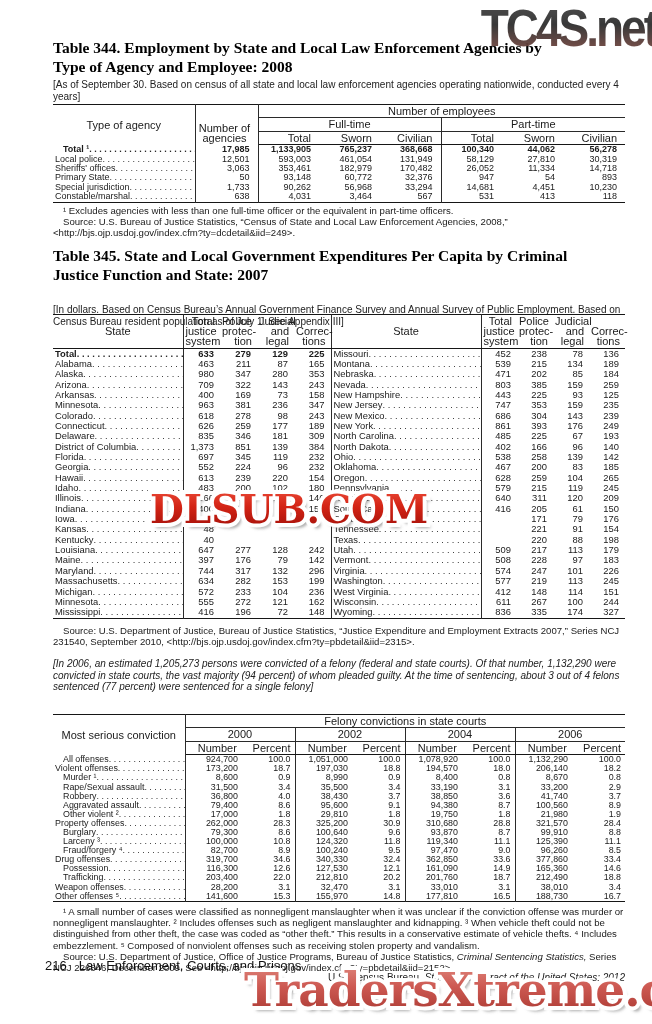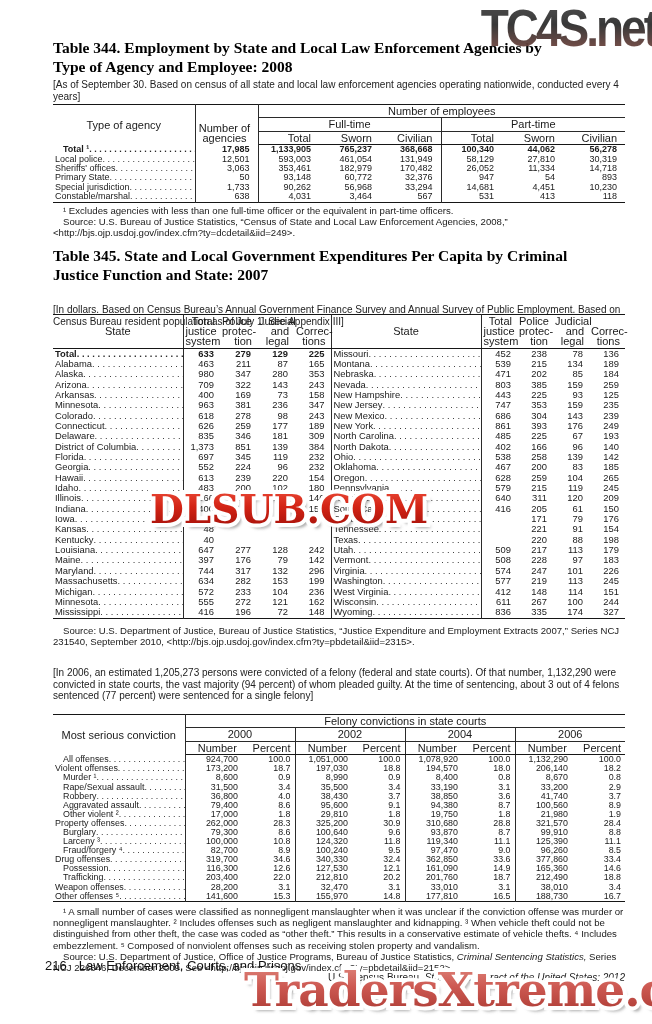--- a/index.html
+++ b/index.html
@@ -839,21 +839,21 @@
             <td class="num">327</td>
           </tr>
         </tbody>
     </table>
 
     <div class="sec fn-block" style="top:625px;">
       <p>Source: U.S. Department of Justice, Bureau of Justice Statistics, “Justice Expenditure and Employment Extracts 2007,” Series NCJ 231540, September 2010, &lt;http://bjs.ojp.usdoj.gov/index.cfm?ty=pbdetail&amp;iid=2315&gt;.</p>
     </div>
 
     <div class="sec" style="top:657px;">
-      <div class="tbl-note" style="margin-top:10px;">[In 2006, an estimated 1,205,273 persons were convicted of a felony (federal and state courts). Of that number, 1,132,290 were convicted in state courts, the vast majority (94 percent) of whom pleaded guilty. At the time of sentencing, about 3 out of 4 felons sentenced (77 percent) were sentenced for a single felony]</div>
+      <div class="tbl-note" style="margin-top:1px;font-style:italic;">[In 2006, an estimated 1,205,273 persons were convicted of a felony (federal and state courts). Of that number, 1,132,290 were convicted in state courts, the vast majority (94 percent) of whom pleaded guilty. At the time of sentencing, about 3 out of 4 felons sentenced (77 percent) were sentenced for a single felony]</div>
     </div>
 
     <table id="t346" class="sec" style="top:714px;">
       <colgroup>
         <col style="width:132px">
         <col style="width:64px">
           <col style="width:46px">
         <col style="width:64px">
           <col style="width:46px">
         <col style="width:64px">

